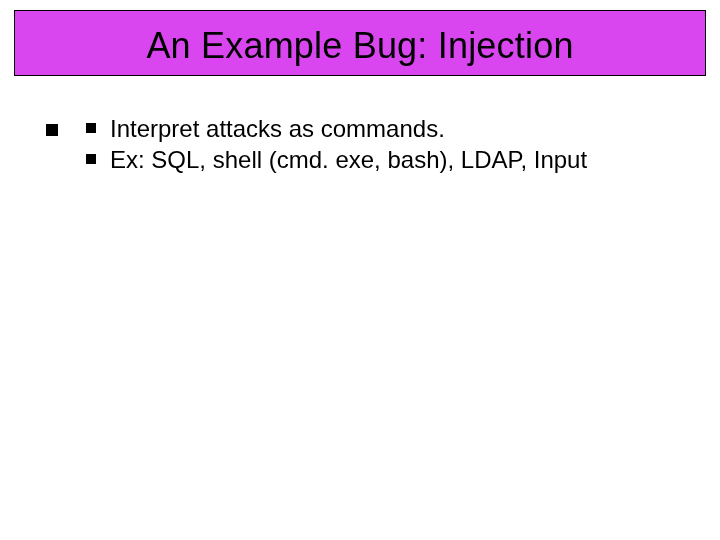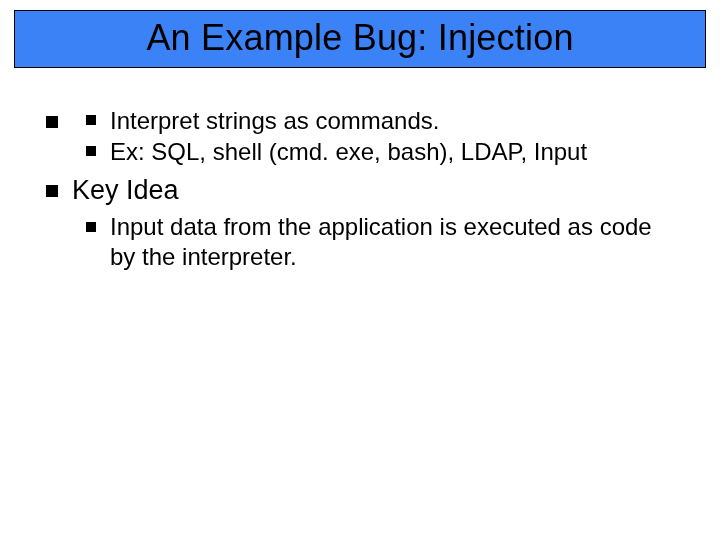--- a/index.html
+++ b/index.html
@@ -1,22 +1,22 @@
 <!DOCTYPE html>
 <html><head>
 <meta charset="utf-8">
 <style>
   * { margin: 0; padding: 0; box-sizing: border-box; }
   html, body { width: 720px; height: 540px; background: #fff; font-family: Arial, Helvetica, sans-serif; color: #000; }
   .slide { width: 720px; height: 540px; position: relative; }
   .title-box {
     margin: 10px 14px 0 14px;
-    background: #3b82f6;
+    background: #d946ef;
     border: 1px solid #000;
-    padding: 6px 0 8px 0;
+    padding: 14px 0 8px 0;
     text-align: center;
   }
   .title-box h1 { font-size: 36px; font-weight: 400; letter-spacing: 0.2px; }
   .body { padding: 32px 46px 0 46px; }
   ul { list-style: none; }
   .lvl1 > li { position: relative; padding-left: 26px; font-size: 27px; line-height: 1.18; margin-bottom: 4px; }
   .lvl1 > li::before {
     content: "";
     position: absolute;
     left: 0; top: 0.38em;
@@ -38,30 +38,22 @@
 
 <div class="slide">
   <div class="title-box">
     <h1>An Example Bug: Injection</h1>
   </div>
   <div class="body">
     <ul class="lvl1">
       <li>
         <ul class="lvl2">
           <li>
-            <span>Interpret strings as commands.</span>
+            <span>Interpret attacks as commands.</span>
           </li>
           <li>
             <span>Ex: SQL, shell (cmd. exe, bash), LDAP, Input</span>
-          </li>
-        </ul>
-      </li>
-      <li>
-        <span>Key Idea</span>
-        <ul class="lvl2">
-          <li>
-            <span>Input data from the application is executed as code by the interpreter.</span>
           </li>
         </ul>
       </li>
     </ul>
   </div>
 </div>
 
 </body></html>

